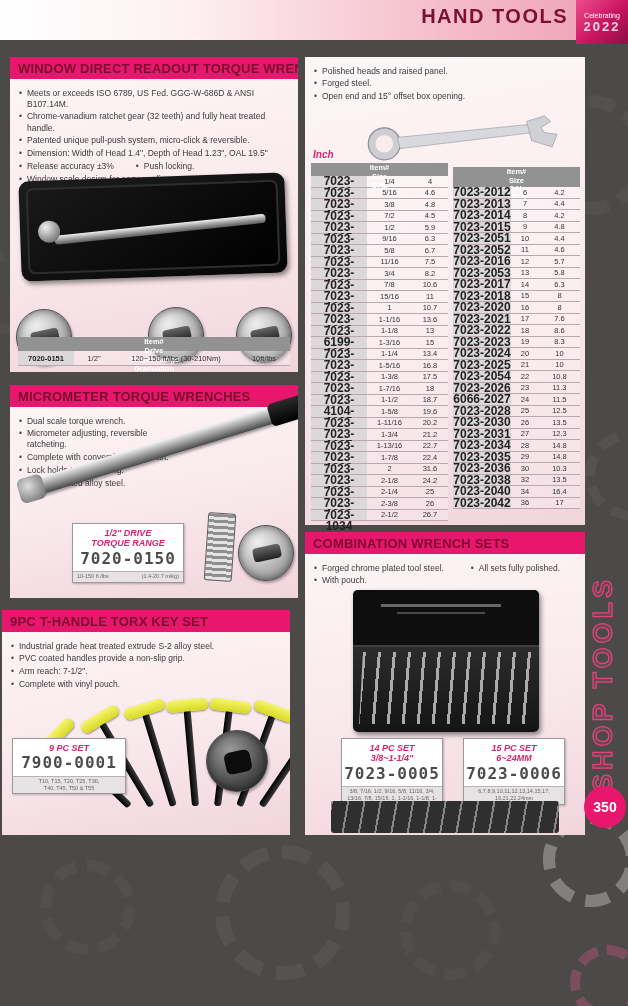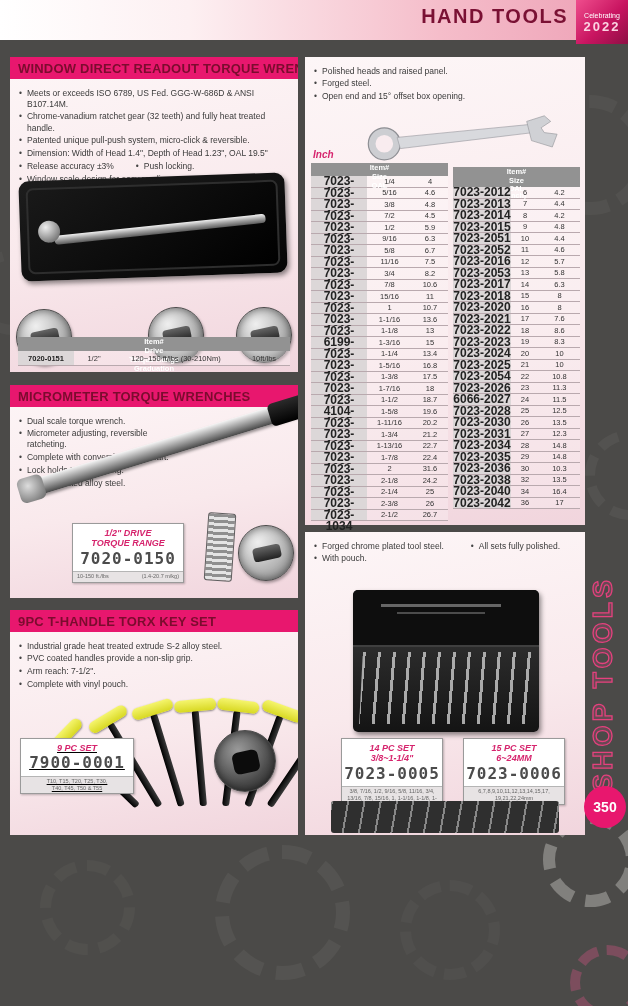--- a/index.html
+++ b/index.html
@@ -34,21 +34,21 @@
   .page-circle { position:absolute; right:2px; top:786px; width:42px; height:42px; border-radius:50%;
     background:#e8176e; color:#fff; font-weight:bold; font-size:14px;
     display:flex; align-items:center; justify-content:center; z-index:6; }
 
   
   .panel { position:absolute; background:linear-gradient(170deg,#fdf6f7 0%,#f9e9ec 55%,#f1d5dd 100%); z-index:3; }
   .panel-title { background:#e8176e; color:#7b0c2e; font-weight:bold; font-size:13px;
     padding:4px 8px 3px; letter-spacing:.2px; white-space:nowrap; overflow:hidden; }
   .p-window     { left:10px;  top:57px;  width:288px; height:315px; }
   .p-micrometer { left:10px;  top:385px; width:288px; height:213px; overflow:hidden; }
-  .p-torx      { left:10px;  top:610px; width:288px; height:225px; overflow:hidden; }
+  .p-torx      { left:2px;  top:610px; width:288px; height:225px; overflow:hidden; }
   .p-comb      { left:305px; top:57px;  width:280px; height:468px; }
   .p-sets      { left:305px; top:532px; width:280px; height:303px; overflow:hidden; }
 
   .bullets { padding:7px 9px 4px; font-size:8.5px; color:#3a3a3a; line-height:1.32; }
   .bullet { display:flex; margin:1.5px 0; }
   .bullet .dot { margin-right:5px; color:#444; }
   .bullet2:not(:empty)::before { content:"•"; margin:0 5px 0 22px; color:#444; }
 
   .drive-label { padding:2px 10px; font-size:9px; font-weight:bold; font-style:italic; color:#d6246d; }
 
@@ -144,21 +144,21 @@
   .pouch-label { position:absolute; left:28px; top:14px; width:120px; height:3px; background:#8b8b8b; opacity:.7; }
   .pouch-label2 { position:absolute; left:44px; top:22px; width:88px; height:2px; background:#777; opacity:.6; }
   .pouch-wrenches { position:absolute; left:8px; bottom:8px; width:170px; height:72px; opacity:.85;
     background:repeating-linear-gradient(92deg,#c2c2c2 0 3px, transparent 3px 15px); transform:skewX(-3deg); }
   .set-strip { position:absolute; left:26px; bottom:2px; width:228px; height:32px; border-radius:3px;
     background:#2f2f2f; overflow:hidden; }
   .set-strip::before { content:""; position:absolute; inset:0;
     background:repeating-linear-gradient(100deg,#9d9d9d 0 2px, transparent 2px 16px); opacity:.8; }
 
   .box-7020-0150 { left:62px; top:138px; width:112px; }
-  .box-7900-0001 { left:10px; top:128px; width:114px;text-decoration:underline; }
+  .box-7900-0001 { left:10px; top:128px; width:114px; }
   .box-7023-0005 { left:36px;  top:206px; width:102px; }
   .box-7023-0006 { left:158px; top:206px; width:102px; }
 </style>
 </head>
 <body>
 
 <div class="page">
 
   <div class="gear g1"></div>
   <div class="gear g2"></div>
@@ -734,20 +734,21 @@
         <div class="tbl-row">
           <span class="c0 c-shade">7023-2042</span>
           <span class="c1">36</span>
           <span class="c2">17</span>
         </div>
 
     </div>
   </div>
 
   <div class="panel p-sets">
+    <div class="panel-title">COMBINATION WRENCH SETS</div>
     <div style="display:flex;">
       <div class="bullets" style="width:56%;">
 
           <div class="bullet">
             <span class="dot">•</span>
             <span>Forged chrome plated tool steel.</span>
           </div>
 
           <div class="bullet">
             <span class="dot">•</span>

